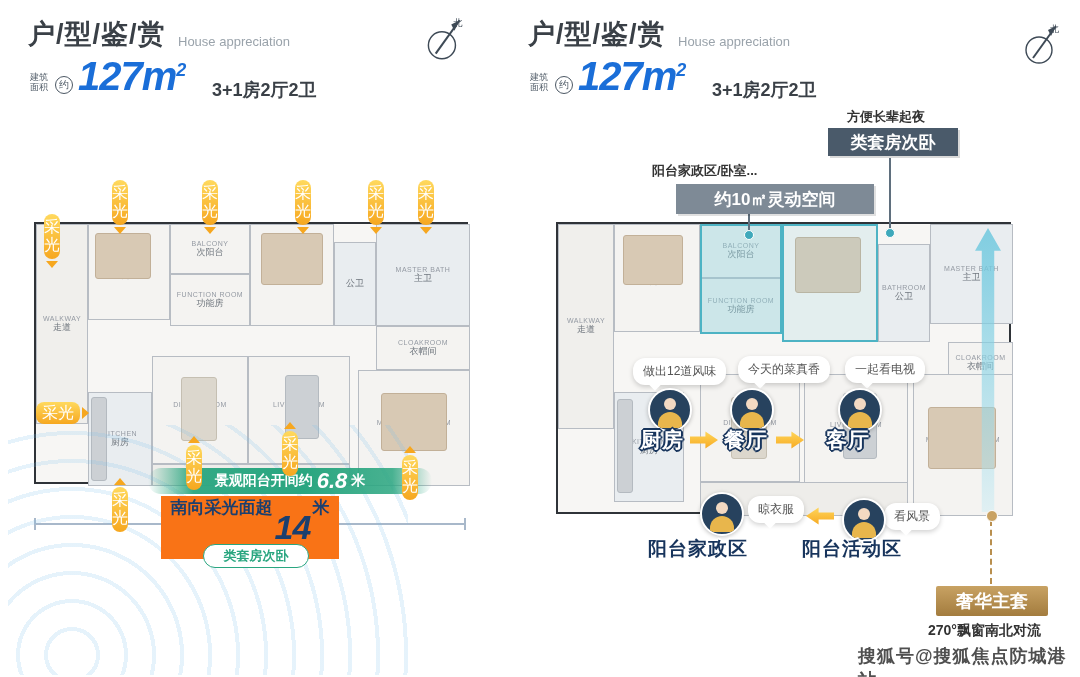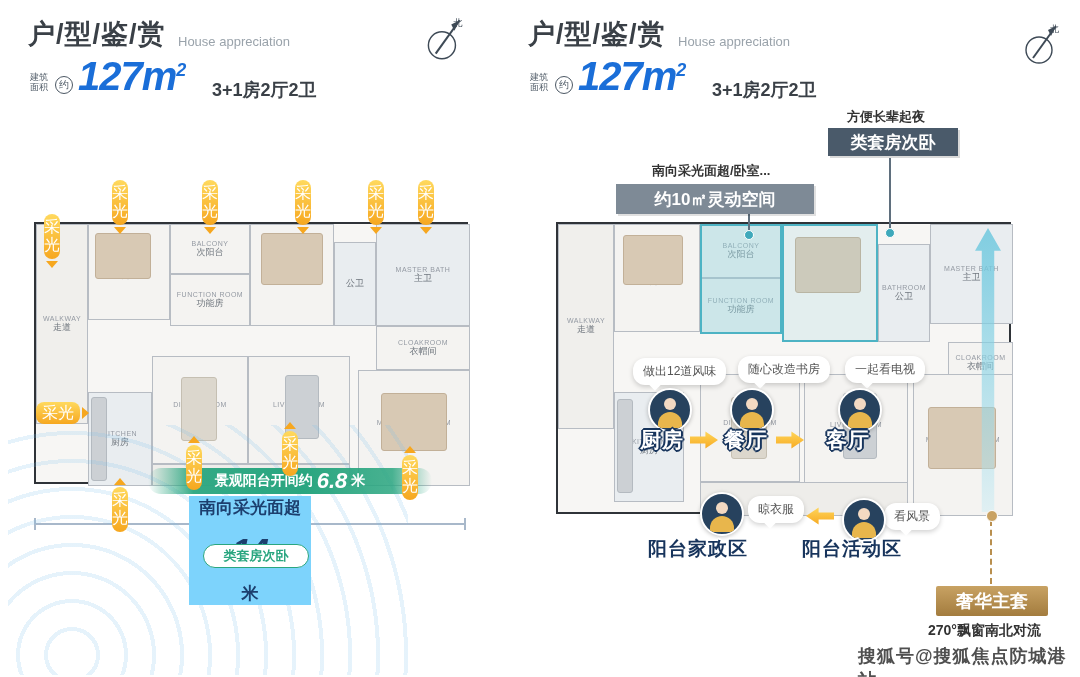--- a/index.html
+++ b/index.html
@@ -43,21 +43,21 @@
         background:repeating-radial-gradient(circle at 16% 92%,rgba(120,190,235,0) 0 24px,rgba(120,190,235,.34) 24px 28px);}
   
   .ribbon{position:absolute;height:26px;display:flex;align-items:center;justify-content:center;gap:2px;color:#fff;z-index:6;
           border-radius:13px;background:linear-gradient(90deg,rgba(42,166,128,0) 0%,rgba(42,166,128,.95) 16%,#2aa680 55%,rgba(42,166,128,.85) 86%,rgba(42,166,128,0) 100%);}
   .ribbon .t{font-size:14px;font-weight:bold;}
   .ribbon .v{font-size:22px;font-weight:bold;font-style:italic;margin:0 2px;}
   .mline{position:absolute;z-index:2;}
   .mline .bar{position:absolute;left:0;right:0;top:5px;height:2px;background:#a8b8ca;}
   .mline .tick{position:absolute;top:0;width:2px;height:12px;background:#a8b8ca;}
   .south{position:absolute;display:flex;justify-content:center;z-index:6;color:#1c3f6e;font-weight:bold;}
-  .south .bg{background:#7dd3fc;padding:0 10px;display:flex;align-items:center;flex-direction:column;}
+  .south .bg{background:#f97316;padding:0 10px;display:flex;align-items:flex-start;}
   .south .t{font-size:17px;}
   .south .v{font-size:34px;font-style:italic;margin:12px 2px;letter-spacing:-1px;}
   .opill{position:absolute;border:1px solid #2aa680;border-radius:12px;color:#2aa680;font-weight:bold;font-size:13px;
          display:flex;align-items:center;justify-content:center;background:#fff;z-index:6;}
   .pnote{position:absolute;font-size:11px;color:#9fb3c8;text-align:center;z-index:6;}
   
   .note-sm{position:absolute;font-size:13px;color:#333;font-weight:bold;z-index:8;}
   .badge{position:absolute;color:#fff;font-weight:bold;display:flex;align-items:center;justify-content:center;z-index:9;}
   .badge.slate{background:#4a5a6a;box-shadow:2px 2px 0 rgba(0,0,0,.15);font-size:17px;}
   .badge.grayb{background:#7e8a96;box-shadow:2px 2px 0 rgba(0,0,0,.12);font-size:17px;}
@@ -244,22 +244,22 @@
     <div>面积</div>
   </div>
   <div class="approx" style="left:555px;top:76px;">约</div>
   <div class="area-num" style="left:578px;top:54px;"><span>127m</span><sup>2</sup></div>
   <div class="spec" style="left:712px;top:78px;">3+1房2厅2卫</div>
 
   <div class="note-sm" style="left:847px;top:108px;">方便长辈起夜</div>
   <div class="badge slate" style="left:828px;top:128px;width:130px;height:28px;">类套房次卧</div>
   <div class="vline" style="left:889px;top:158px;height:72px;"></div>
   <div class="dot" style="left:885px;top:228px;"></div>
-  <div class="note-sm" style="left:652px;top:162px;">南向采光面超/卧室...</div>
-  <div class="badge grayb" style="left:616px;top:184px;width:198px;height:30px;">约10㎡灵动空间</div>
+  <div class="note-sm" style="left:652px;top:162px;">阳台家政区/卧室...</div>
+  <div class="badge grayb" style="left:676px;top:184px;width:198px;height:30px;">约10㎡灵动空间</div>
   <div class="vline" style="left:748px;top:214px;height:18px;"></div>
   <div class="dot" style="left:744px;top:230px;"></div>
 
   <div class="plan" style="left:556px;top:222px;width:455px;height:292px;">
     <div class="room corr" style="left:0;top:0;width:56px;height:205px;">
       <span class="ren">WALKWAY</span>
       <span class="rcn">走道</span>
     </div>
     <div class="room" style="left:56px;top:0;width:86px;height:108px;">
       <i class="furn" style="left:8px;top:10px;width:58px;height:48px;"></i>
@@ -313,21 +313,21 @@
     </div>
     <div class="room strip" style="left:142px;top:258px;width:208px;height:34px;"></div>
 
     <div class="hl" style="left:142px;top:0;width:82px;height:110px;"></div>
     <div class="hl line" style="left:224px;top:0;width:96px;height:118px;"></div>
   </div>
 
   <div class="bigarrow"></div>
 
   <div class="bubble" style="left:633px;top:358px;">做出12道风味</div>
-  <div class="bubble" style="left:738px;top:356px;">随心改造书房</div>
+  <div class="bubble" style="left:738px;top:356px;">今天的菜真香</div>
   <div class="bubble" style="left:845px;top:356px;">一起看电视</div>
   <div class="bubble" style="left:748px;top:496px;">晾衣服</div>
   <div class="bubble" style="left:884px;top:503px;">看风景</div>
 
   <div class="avatar" style="left:648px;top:388px;"></div>
   <div class="avatar" style="left:730px;top:388px;"></div>
   <div class="avatar" style="left:838px;top:388px;"></div>
   <div class="avatar" style="left:700px;top:492px;"></div>
   <div class="avatar" style="left:842px;top:498px;"></div>
 

